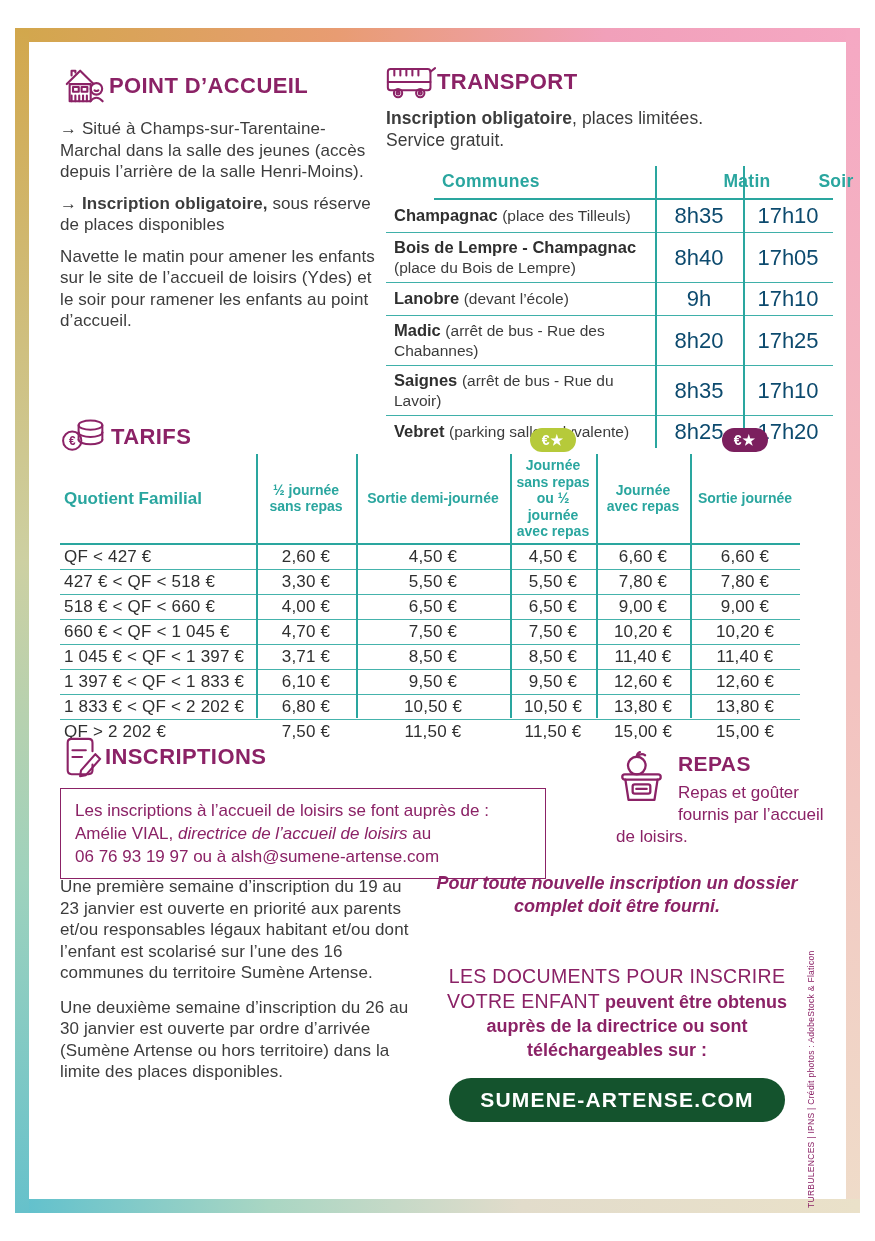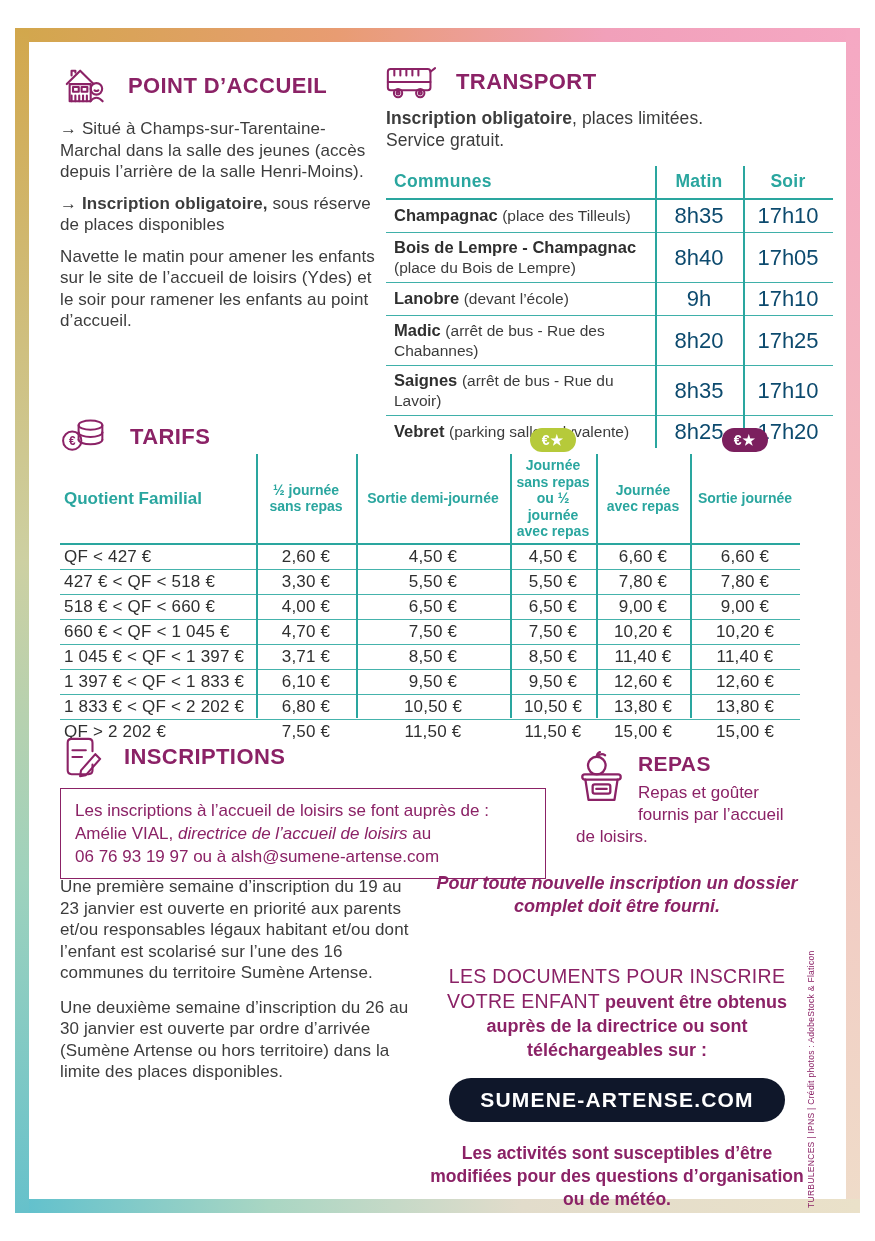--- a/index.html
+++ b/index.html
@@ -13,31 +13,31 @@
   .fr-top    { left:15px; top:28px;   width:845px; height:14px;
                background:linear-gradient(to right,#d2a74c,#e89c72 38%,#f1a0ba 70%,#f5a8c3); }
   .fr-right  { left:846px; top:28px;  width:14px;  height:1185px;
                background:linear-gradient(to bottom,#f5a8c3,#f3c2c0 55%,#efdcc9); }
   .fr-bottom { left:15px; top:1199px; width:845px; height:14px;
                background:linear-gradient(to right,#5fc0cd,#a9d6c3 30%,#e2dccb 60%,#eae1c9); }
   .fr-left   { left:15px; top:28px;   width:14px;  height:1185px;
                background:linear-gradient(to bottom,#d2a74c,#cdd0a2 45%,#9ed2bd 72%,#66c1cb); }
 
   .abs { position:absolute; }
-  .head { display:flex; align-items:center; gap:20px; }
+  .head { display:flex; align-items:center; gap:1px; }
   .section-title { color:#8b2266; font-size:22px; font-weight:bold; letter-spacing:.4px; }
   .icn { flex:0 0 auto; }
   .icn svg { display:block; }
   .body-p { font-size:17px; line-height:21.5px; color:#3c3c3c; margin-top:10px; letter-spacing:.1px; }
   .u { text-decoration:underline; }
 
   
   .t-table { position:relative; margin-top:13px; }
   .t-row { display:grid; grid-template-columns:269px 88px 90px; }
-  .t-head { border-bottom:2px solid #2aa69f; }
+  .t-head { border-bottom:2px solid #2aa69f;margin-left:48px; }
   .t-head .th { color:#2aa69f; font-size:17.5px; font-weight:bold; padding:7px 0 6px 8px; letter-spacing:.3px; }
   .t-head .th.time { text-align:center; padding-left:0; }
   .t-row.body { border-bottom:1.4px solid #3fb0a9; }
   .t-row.body:last-child { border-bottom:none; }
   .t-cell { padding:5px 6px 5px 8px; font-size:16.5px; line-height:19.5px; min-height:32px;
             display:flex; flex-direction:column; justify-content:center; }
   .t-cell .cm { font-weight:bold; color:#2f2f2f; }
   .t-cell .dt { font-weight:normal; color:#3c3c3c; font-size:15.5px; }
   .t-time { display:flex; align-items:center; justify-content:center; font-size:22px; color:#0c4a6e; }
   .t-vline { position:absolute; top:2px; bottom:0; width:2px; background:#2aa69f; }
@@ -68,21 +68,21 @@
   .repas .icn { float:left; margin:2px 10px 2px 0; }
   .repas h3 { font-size:21px; font-weight:bold; letter-spacing:.4px; padding-top:4px; }
   .repas p { font-size:17px; line-height:22px; margin-top:6px; }
 
   
   .right-col { text-align:center; color:#8b2266; }
   .dossier { font-style:italic; font-weight:bold; font-size:18px; line-height:23px; }
   .docs { margin-top:46px; font-size:18px; line-height:24px; }
   .docs .caps { font-size:19.5px; letter-spacing:.3px; }
   .docs .rest { font-weight:bold; }
-  .site-btn { margin:16px auto 0; width:336px; background:#0f172a; color:#fff; border:none;
+  .site-btn { margin:16px auto 0; width:336px; background:#14532d; color:#fff; border:none;
               border-radius:24px; padding:10px 0; font-family:"Liberation Sans", sans-serif;
               font-weight:bold; font-size:21px; letter-spacing:1.2px; display:block; cursor:pointer; }
   .weather { margin-top:20px; font-weight:bold; font-size:17.5px; line-height:23px; }
 
   .credits { position:absolute; left:806px; top:948px; height:260px;
              writing-mode:vertical-rl; transform:rotate(180deg);
              font-size:8.5px; letter-spacing:.3px; color:#8b2266; }
 </style>
 </head>
 <body>
@@ -298,21 +298,21 @@
       </span>
       <span class="section-title">INSCRIPTIONS</span>
     </div>
     <div class="insc-box">
       <span>Les inscriptions à l’accueil de loisirs se font auprès de :</span><br>
       <span>Amélie VIAL, </span><i>directrice de l’accueil de loisirs</i><span> au</span><br>
       <span>06 76 93 19 97 ou à alsh@sumene-artense.com</span>
     </div>
   </div>
 
-  <div class="abs repas" style="left:576px; top:748px; width:222px;">
+  <div class="abs repas" style="left:616px; top:748px; width:222px;">
     <span class="icn">
       <svg width="52" height="54" viewBox="0 0 50 52" fill="none" stroke="#8b2266" stroke-width="2.2" stroke-linecap="round" stroke-linejoin="round">
         <circle cx="20" cy="15" r="8.5"></circle>
         <path d="M20 6.5 Q20 3.5 23 2"></path>
         <path d="M20 6.5 Q24 2.5 28 5"></path>
         <rect x="6" y="23.5" width="37" height="5" rx="2.5"></rect>
         <path d="M9 28.5 L12 48 H37 L40 28.5"></path>
         <rect x="16" y="33" width="17" height="9" rx="2"></rect>
         <path d="M19.5 37.5 H29.5"></path>
       </svg>
@@ -323,18 +323,17 @@
 
   <div class="abs" style="left:60px; top:876px; width:364px;">
     <p class="body-p" style="margin-top:0;">Une première semaine d’inscription du 19 au 23 janvier est ouverte en priorité aux parents et/ou responsables légaux habitant et/ou dont l’enfant est scolarisé sur l’une des 16 communes du territoire Sumène Artense.</p>
     <p class="body-p" style="margin-top:13px;">Une deuxième semaine d’inscription du 26 au 30 janvier est ouverte par ordre d’arrivée (Sumène Artense ou hors territoire) dans la limite des places disponibles.</p>
   </div>
 
   <div class="abs right-col" style="left:430px; top:872px; width:374px;">
     <p class="dossier">Pour toute nouvelle inscription un dossier complet doit être fourni.</p>
     <p class="docs"><span class="caps">LES DOCUMENTS POUR INSCRIRE VOTRE ENFANT</span><span class="rest"> peuvent être obtenus auprès de la directrice ou sont téléchargeables sur :</span></p>
     <button class="site-btn">SUMENE-ARTENSE.COM</button>
-    <p class="weather">Les activités sont susceptibles d’être modifiées pour des questions d’organisation ou de météo.</p>
   </div>
 
   <div class="credits">TURBULENCES  | IPNS | Crédit photos : AdobeStock &amp; Flaticon</div>
 
 </div>
 
 </body></html>

